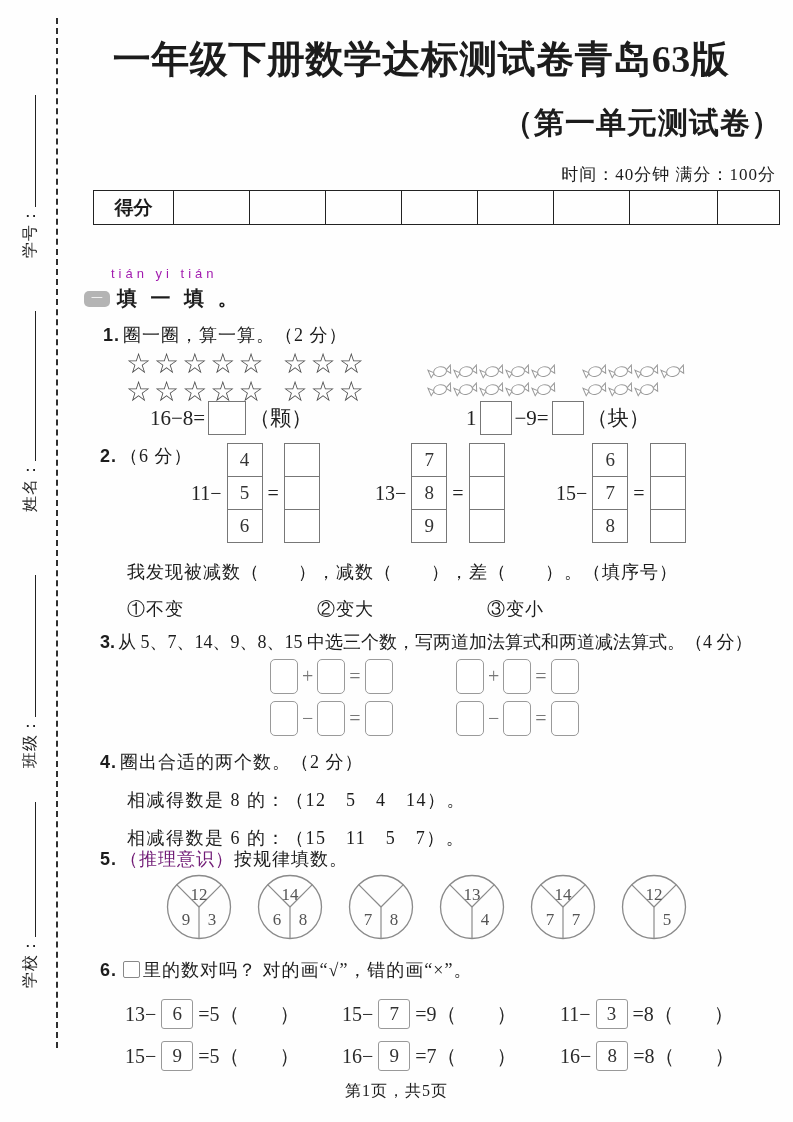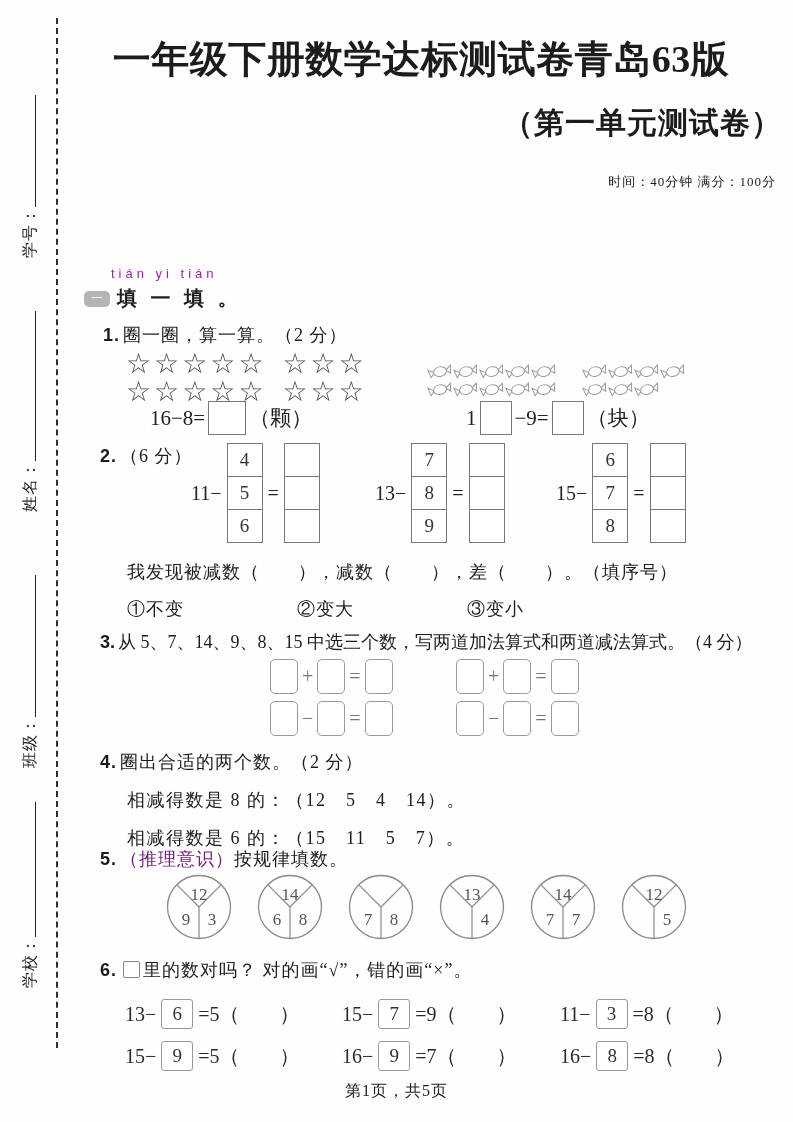--- a/index.html
+++ b/index.html
@@ -15,21 +15,21 @@
     position:absolute;left:20px;transform-origin:0 0;transform:rotate(-90deg);
     white-space:nowrap;font-size:16px;letter-spacing:1px;color:#222;
   }
   .blank{display:inline-block;border-bottom:1.6px solid #222;height:14px;vertical-align:-1px;}
 
   
   .title{position:absolute;left:60px;width:722px;top:34px;text-align:center;
     font-size:38px;font-weight:bold;letter-spacing:0.5px;}
   .subtitle{position:absolute;left:60px;width:722px;top:103px;text-align:right;
     font-size:30px;font-weight:bold;letter-spacing:1px;}
-  .info{position:absolute;left:60px;width:716px;top:173px;text-align:right;font-size:13px;letter-spacing:1px;}
+  .info{position:absolute;left:60px;width:716px;top:163px;text-align:right;font-size:17px;letter-spacing:1px;}
 
   
   .score-table{position:absolute;left:93px;top:190px;border-collapse:collapse;table-layout:fixed;}
   .score-table td{border:1.9px solid #222;text-align:center;padding:0;
     font-family:"Liberation Sans","DejaVu Sans",sans-serif;font-size:19px;font-weight:600;}
   .score-table tr.hrow td{height:37px;}
   .score-table tr.srow td{height:33px;}
 
   
   .pinyin{position:absolute;left:111px;top:266px;font-size:13px;letter-spacing:4px;color:#a21caf;
@@ -107,20 +107,31 @@
       <col style="width:76px">
       <col style="width:76px">
       <col style="width:76px">
     <col style="width:76px">
       <col style="width:76px">
       <col style="width:76px">
       <col style="width:88px">
       <col style="width:62px">
   </colgroup>
   <tbody>
+  <tr class="srow">
+    <td>得分</td>
+    <td></td>
+        <td></td>
+    <td></td>
+        <td></td>
+    <td></td>
+        <td></td>
+    <td></td>
+        <td></td>
+  </tr>
 </tbody>
   </table>
 
 <div class="pinyin">tián yi tián</div>
 <div class="sec-row">
   <span class="badge">一</span>
   <span class="sec-title">填 一 填 。</span>
 </div>
 
 <div class="q-line" style="left:103px;top:323px;">
@@ -300,21 +311,21 @@
   <span>=</span>
   <div class="stack">
     <div class="cell"></div>
     <div class="cell"></div>
     <div class="cell"></div>
   </div>
 </div>
 
 <div class="q-line" style="left:127px;top:560px;">我发现被减数（　　），减数（　　），差（　　）。（填序号）</div>
 <div class="q-line" style="left:127px;top:597px;">
-  <span style="display:inline-block;width:170px;">①不变</span><span style="display:inline-block;width:170px;">②变大</span><span>③变小</span>
+  <span style="display:inline-block;width:170px;">①不变</span><span style="display:inline-block;width:170px;margin-left:20px;">②变大</span><span>③变小</span>
 </div>
 
 <div class="q-line" style="left:100px;top:630px;letter-spacing:0;">
   <span class="q-num">3.</span><span>从 5、7、14、9、8、15 中选三个数，写两道加法算式和两道减法算式。（4 分）</span>
 </div>
 <div class="q3-row" style="left:266px;top:659px;">
   <span class="rbox"></span>
     <span>+</span>
     <span class="rbox"></span>
     <span>=</span>

